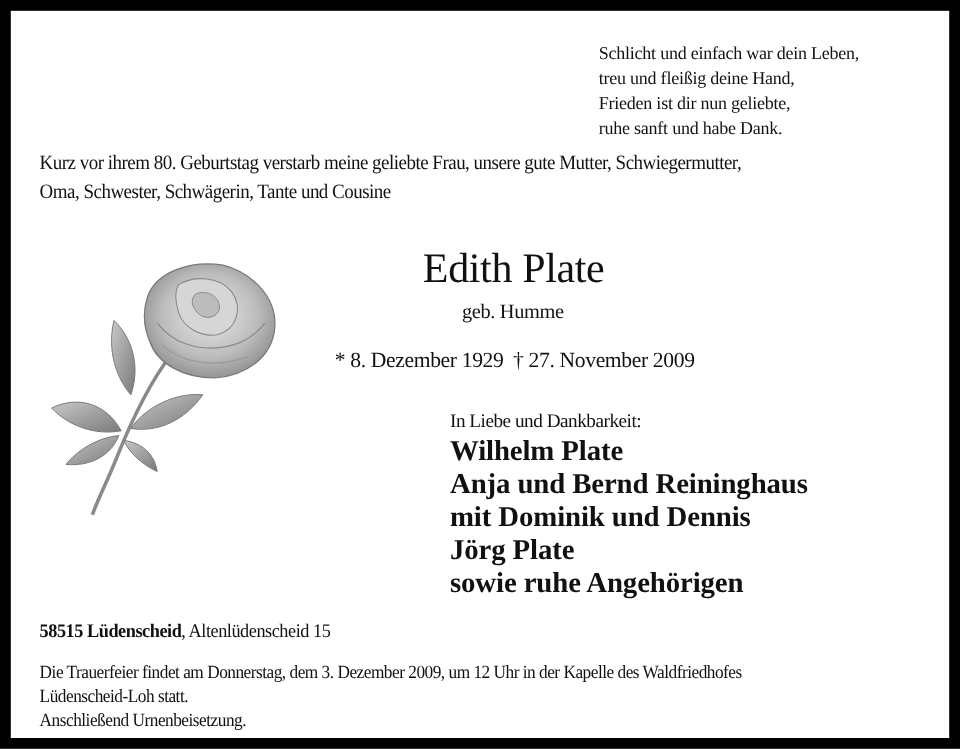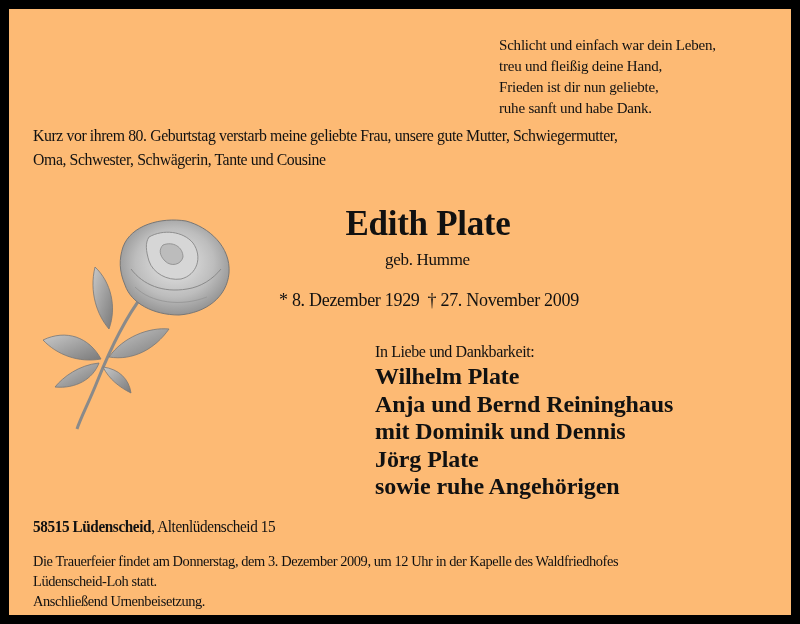--- a/index.html
+++ b/index.html
@@ -1,22 +1,22 @@
 <!DOCTYPE html>
 <html><head>
 <meta charset="utf-8">
 <style>
   html, body { margin:0; padding:0; }
   body { width:800px; height:624px; background:#000; position:relative; overflow:hidden;
          font-family:"Liberation Serif","DejaVu Serif",serif; color:#111; }
-  .card { position:absolute; left:9px; top:9px; width:782px; height:606px; background:#fdba74; }
+  .card { position:absolute; left:9px; top:9px; width:782px; height:606px; background:#ffffff; }
   .poem { position:absolute; left:490px; top:26px; font-size:15px; line-height:21px; letter-spacing:-0.2px; }
   .poem div { white-space:nowrap; }
   .intro { position:absolute; left:24px; top:115px; font-size:17px; line-height:24px; letter-spacing:-0.45px; white-space:nowrap; transform:scaleX(0.93); transform-origin:left top; }
-  .name { position:absolute; left:0; width:782px; top:195px; text-align:center; font-weight:bold; font-size:35px; line-height:40px; padding-left:56px; box-sizing:border-box; letter-spacing:-0.3px; }
+  .name { position:absolute; left:0; width:782px; top:195px; text-align:center; font-weight:normal; font-size:35px; line-height:40px; padding-left:56px; box-sizing:border-box; letter-spacing:-0.3px; }
   .maiden { position:absolute; left:376px; top:240px; font-size:17px; line-height:22px; letter-spacing:-0.3px;font-family:Liberation Serif, serif; }
   .dates { position:absolute; left:270px; top:279px; font-size:18px; line-height:24px; white-space:nowrap; letter-spacing:-0.3px; }
   .dates .death { margin-left:8px; }
   .thanks { position:absolute; left:366px; top:332px; font-size:16px; line-height:22px; letter-spacing:-0.4px; }
   .mourners { position:absolute; left:366px; top:354px; font-size:24px; line-height:27.5px; font-weight:bold; letter-spacing:-0.1px; }
   .mourners div { white-space:nowrap; }
   .address { position:absolute; left:24px; top:507px; font-size:16px; line-height:22px; white-space:nowrap; letter-spacing:-0.4px; transform:scaleX(0.95); transform-origin:left top; }
   .address b { font-weight:bold; }
   .funeral { position:absolute; left:24px; top:542px; font-size:15.5px; line-height:20px; letter-spacing:-0.45px; transform:scaleX(0.93); transform-origin:left top; }
   .funeral div { white-space:nowrap; }

